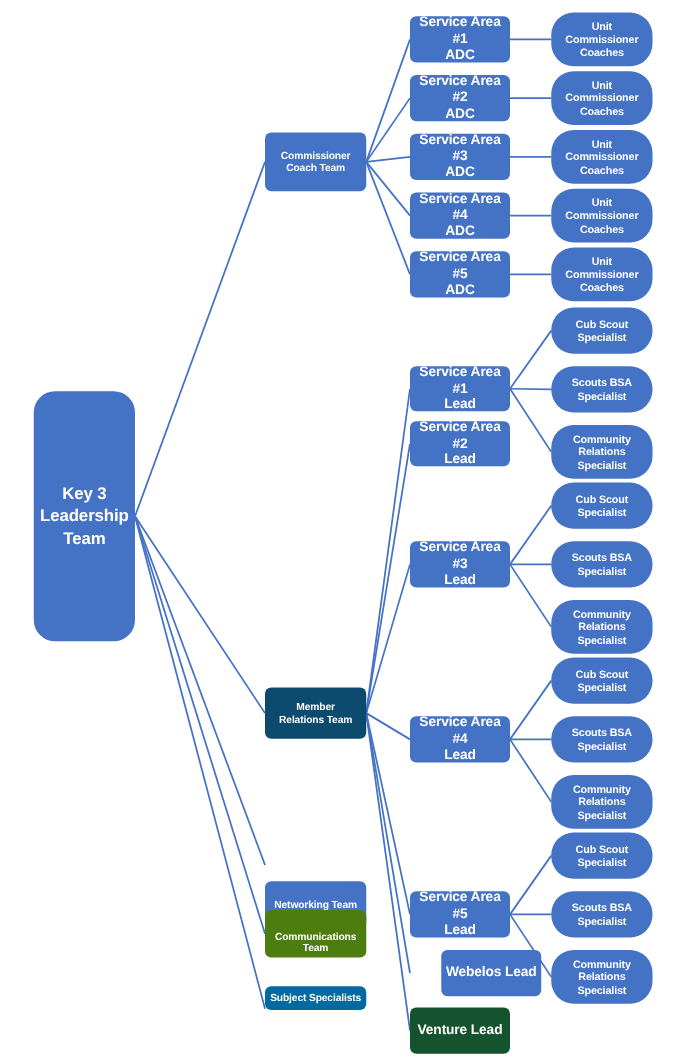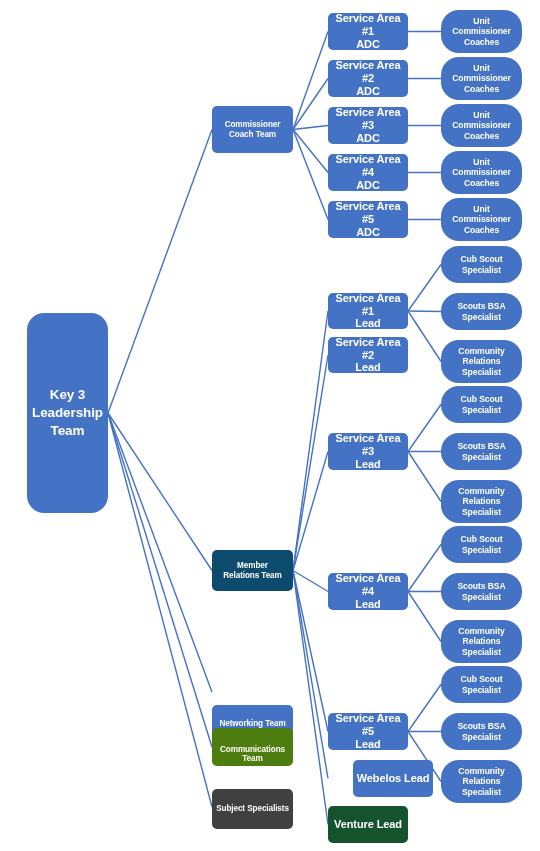--- a/index.html
+++ b/index.html
@@ -106,21 +106,21 @@
         <span class="node-label">Member
 Relations Team</span>
       </div>
       <div class="node node-l2" style="left: 212px; top: 705px; width: 81px; height: 38px; background: rgb(68, 114, 196); color: rgb(255, 255, 255);">
         <span class="node-label">Networking Team</span>
       </div>
       <div class="node node-l2" style="left: 212px; top: 728px; width: 81px; height: 38px; background: #4d7c0f; color: rgb(255, 255, 255); align-items: flex-end;">
         <span class="node-label">Communications
 Team</span>
       </div>
-      <div class="node node-l2" style="left: 212px; top: 789px; width: 81px; height: 40px; background: #404040; color: rgb(255, 255, 255);">
+      <div class="node node-l2" style="left: 212px; top: 789px; width: 81px; height: 19px; background: #0369a1; color: rgb(255, 255, 255);">
         <span class="node-label">Subject Specialists</span>
       </div>
       <div class="node node-l3" style="left: 328px; top: 13px; width: 80px; height: 37px; background: rgb(68, 114, 196); color: rgb(255, 255, 255);">
         <span class="node-label">Service Area #1
 ADC</span>
       </div>
       <div class="node node-l3" style="left: 328px; top: 60px; width: 80px; height: 37px; background: rgb(68, 114, 196); color: rgb(255, 255, 255);">
         <span class="node-label">Service Area #2
 ADC</span>
       </div>

